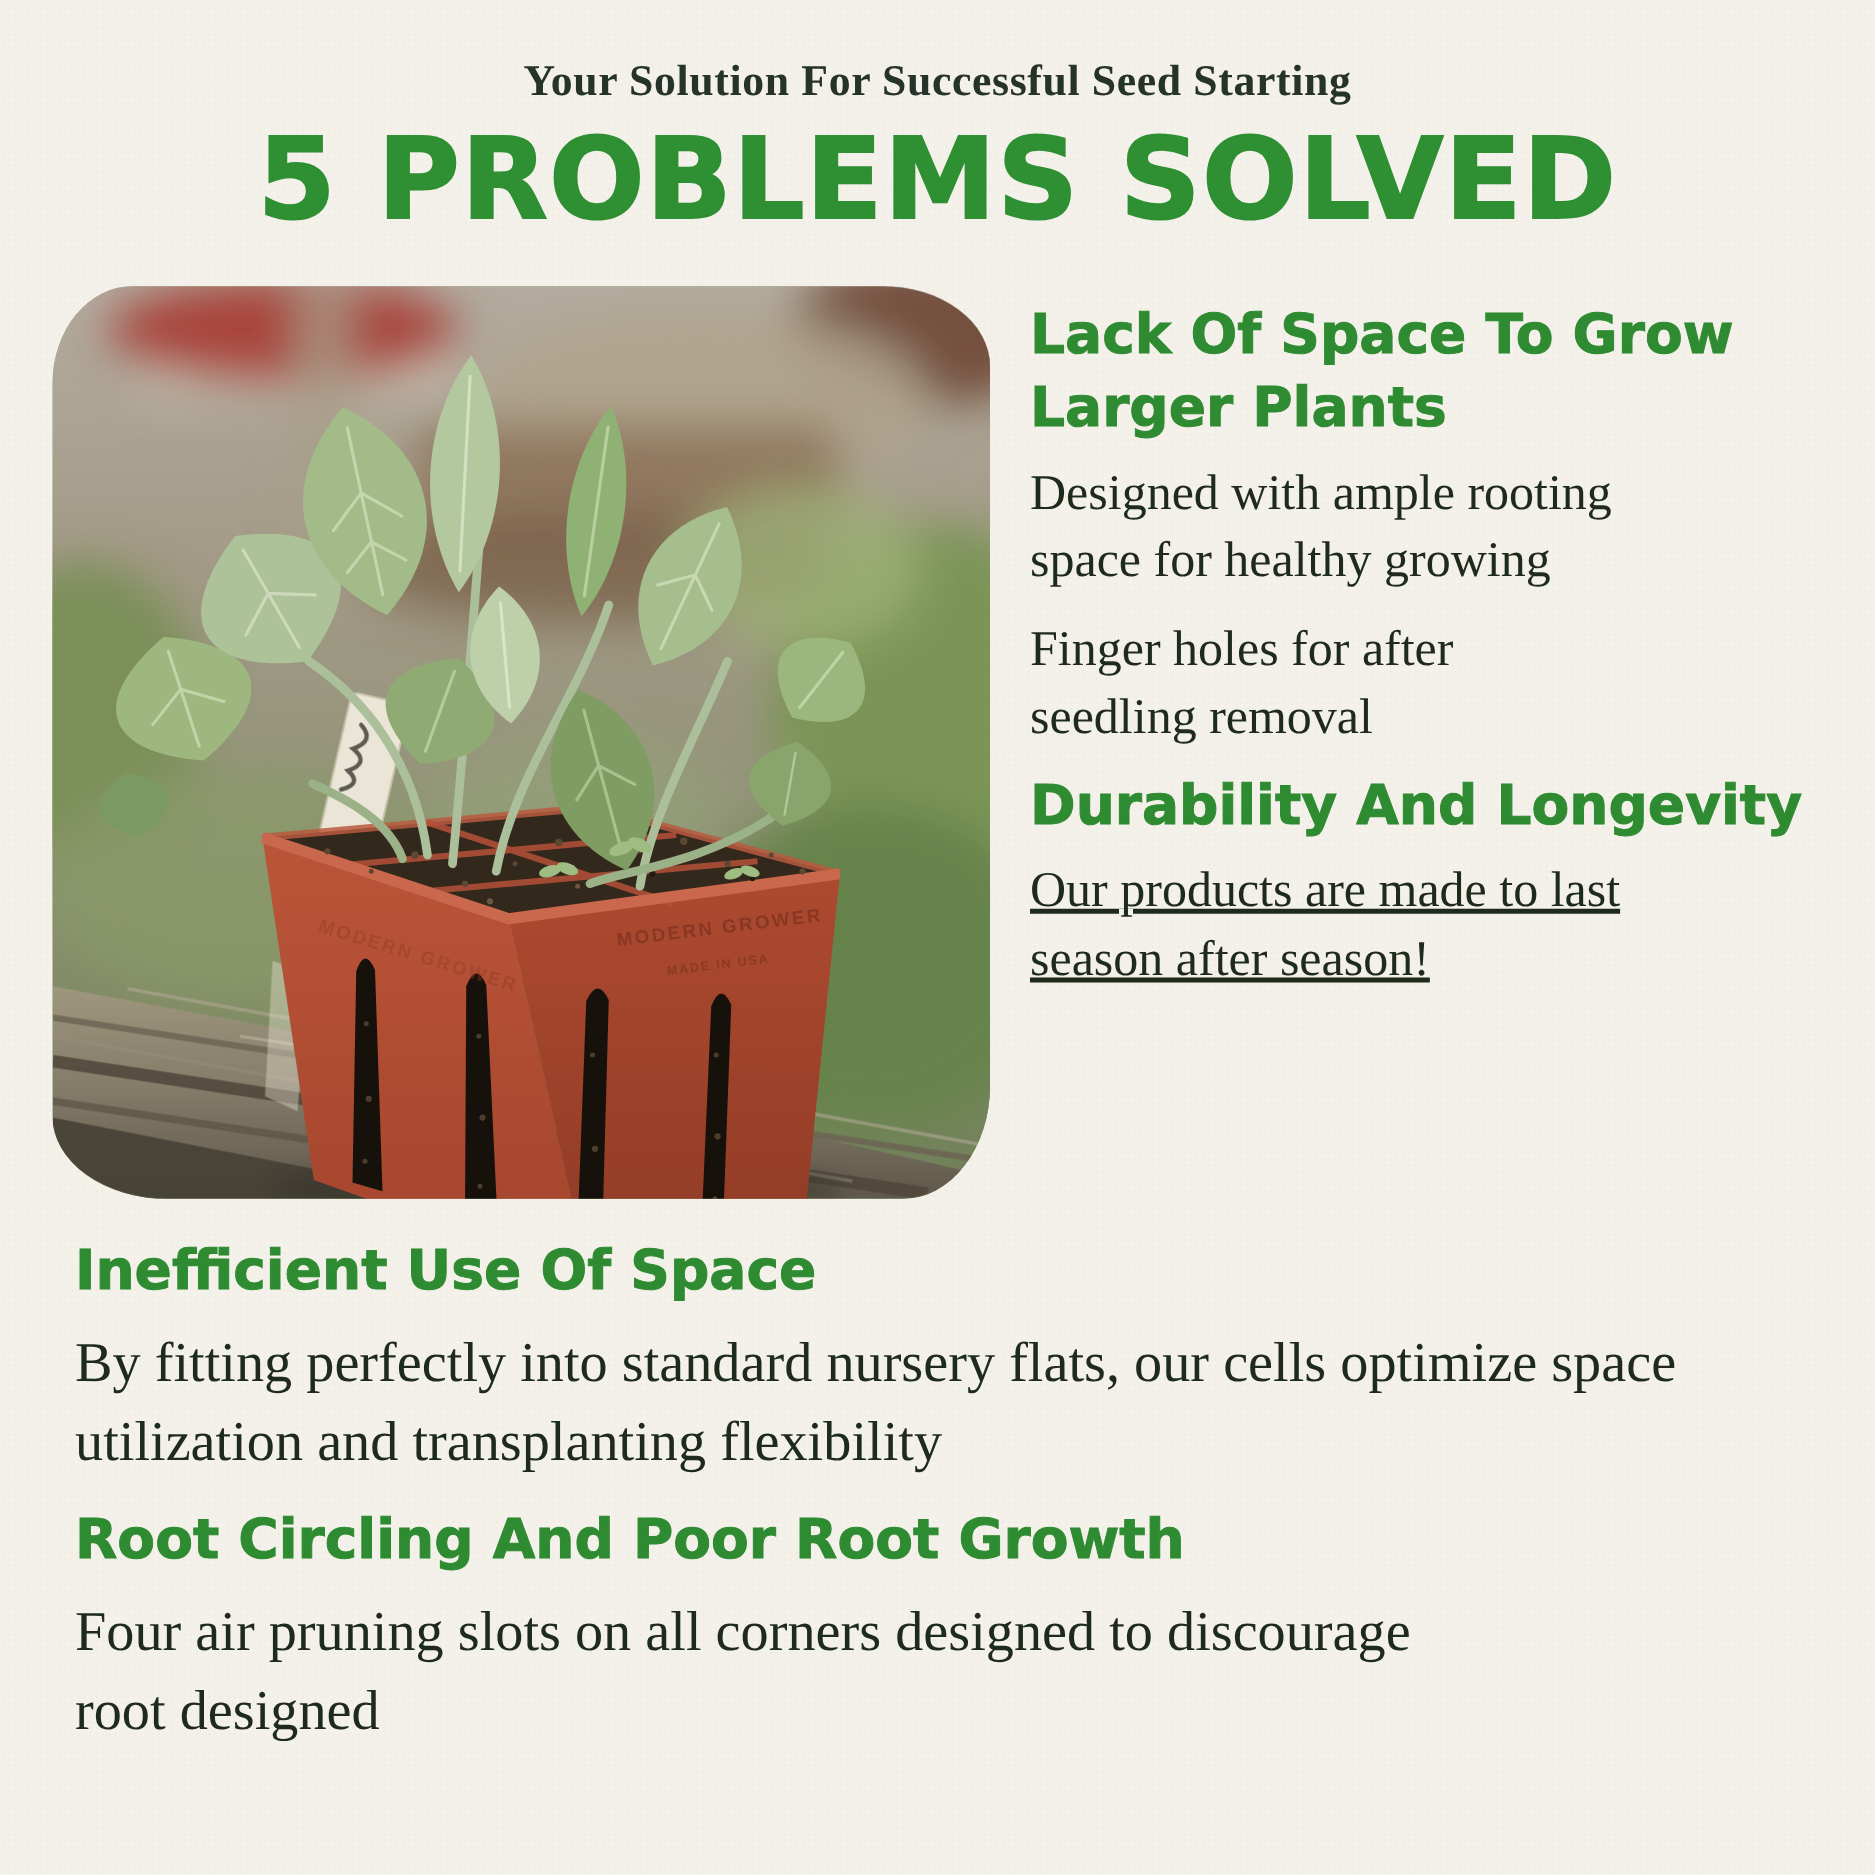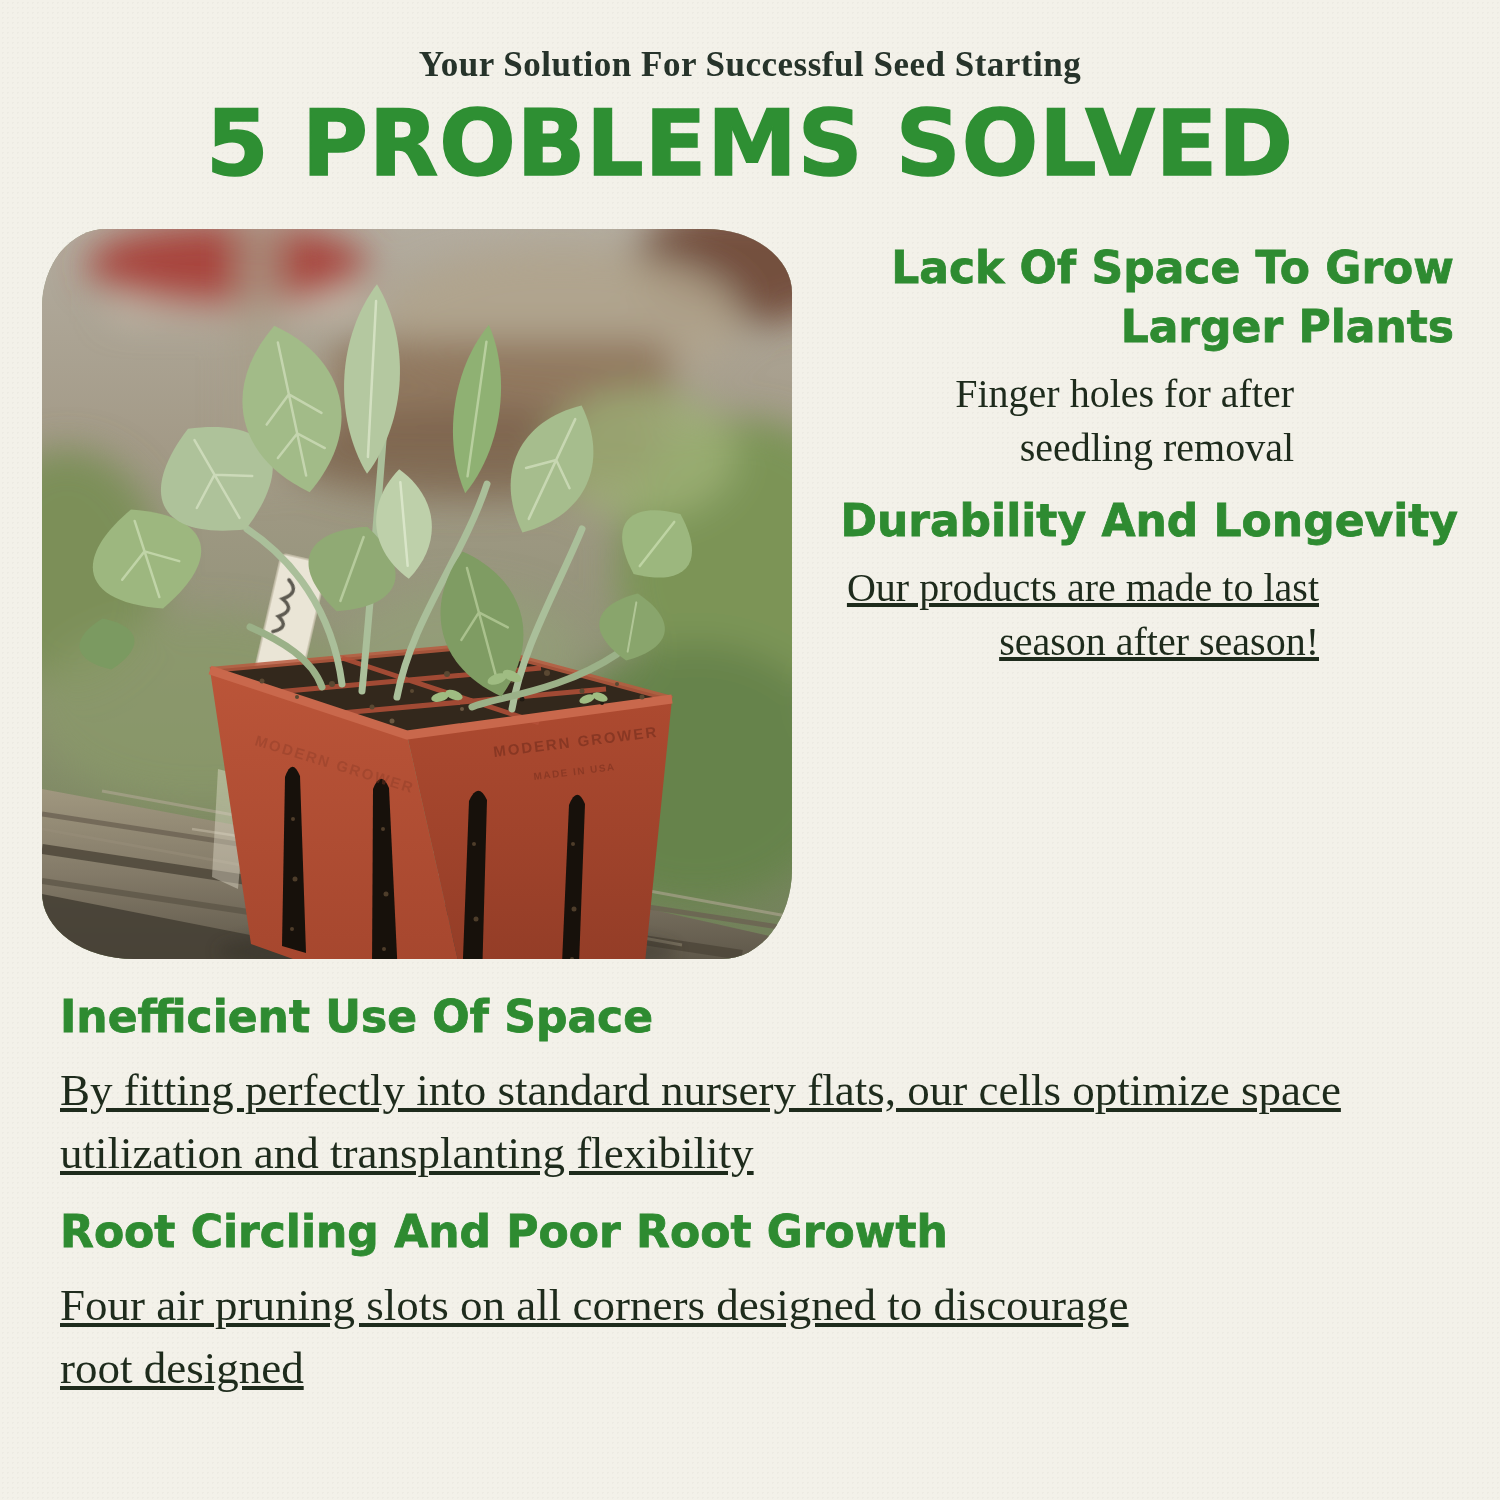--- a/index.html
+++ b/index.html
@@ -40,21 +40,20 @@
     margin:0;
     border-radius:64px 86px 70px 92px / 78px 64px 90px 66px;
     overflow:hidden;
     background:#9aa183;
   }
   .photo svg{display:block;width:100%;height:100%;}
   .right-col{
     flex:1 1 auto;
     padding-top:10px;
     max-width:640px;
-    text-align:right;
   }
   h2.green-head{
     margin:0 0 10px 0;
     font:bold 44px/1.34 "DejaVu Sans","Liberation Sans",sans-serif;
     color:#2e8b31;
     -webkit-text-stroke:0.8px #2e8b31;
   }
   .right-col h2{max-width:630px;}
   h2.nowrap{white-space:nowrap;max-width:none;}
   p.body-text{
@@ -67,21 +66,20 @@
   .p-3{max-width:495px;text-decoration:underline;}
   .bottom-section{
     margin-top:29px;
     padding:0 60px;
   }
   .bottom-section h2{margin-bottom:12px;}
   .bottom-section p.body-text{
     font-size:45px;
     line-height:1.4;
     margin-bottom:18px;
-    text-decoration:underline;
   }
   .p-4{max-width:1340px;}
   .p-5{max-width:1120px;}
 </style>
 </head>
 <body>
 
 <div class="canvas">
 
   <div class="tagline">Your Solution For Successful Seed Starting</div>
@@ -279,20 +277,21 @@
             <ellipse cx="412" cy="466" rx="9" ry="4.5" transform="rotate(20 412 466)"></ellipse>
             <ellipse cx="545" cy="470" rx="8" ry="4" transform="rotate(-20 545 470)"></ellipse>
             <ellipse cx="558" cy="468" rx="8" ry="4" transform="rotate(20 558 468)"></ellipse>
           </g>
         </g>
       </svg>
     </figure>
 
     <div class="right-col">
       <h2 class="green-head">Lack Of Space To Grow Larger Plants</h2>
+      <p class="body-text p-1">Designed with ample rooting space for healthy growing</p>
 
       <p class="body-text p-2">Finger holes for after seedling removal</p>
 
       <h2 class="green-head nowrap">Durability And Longevity</h2>
       <p class="body-text p-3">Our products are made to last season after season!</p>
     </div>
   </div>
 
   <div class="bottom-section">
     <h2 class="green-head">Inefficient Use Of Space</h2>

